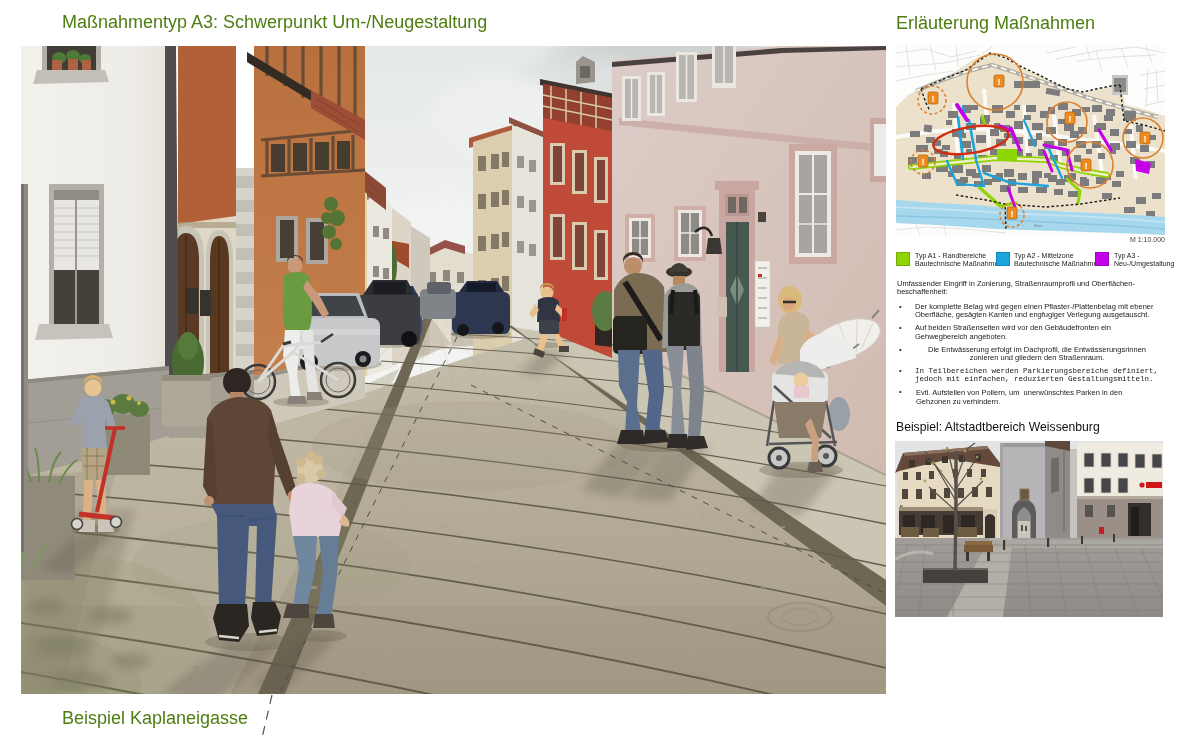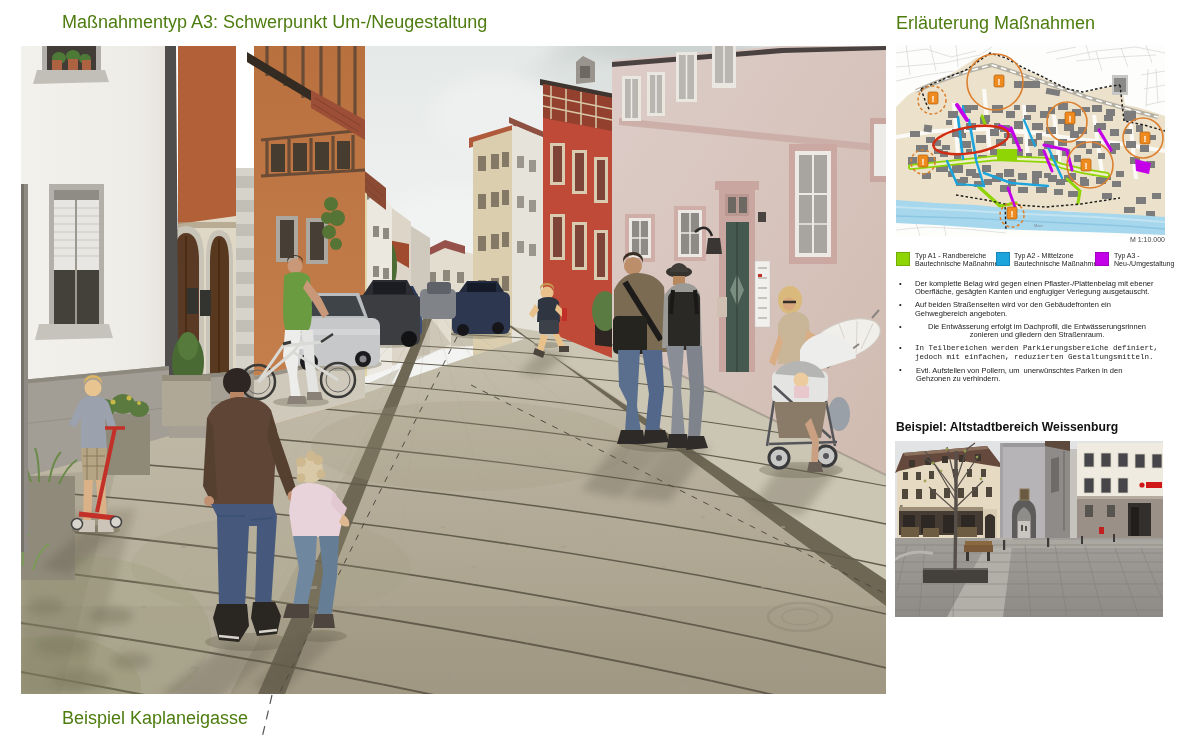--- a/index.html
+++ b/index.html
@@ -873,20 +873,21 @@
 <div class="abs" style="left:1060px;top:236px;width:105px;text-align:right;font-size:7px;color:#444">M 1:10.000</div>
 
 <div class="abs" style="left:896px;top:252px;width:14px;height:14px;background:#8fd405;outline:1px solid #74ab04;outline-offset:-1px;"></div>
 <div class="abs leg" style="left:915px;top:252px;">Typ A1 - Randbereiche<br>Bautechnische Maßnahme</div>
 <div class="abs" style="left:996px;top:252px;width:14px;height:14px;background:#1ca4dc;outline:1px solid #1387b8;outline-offset:-1px;"></div>
 <div class="abs leg" style="left:1014px;top:252px;">Typ A2 - Mittelzone<br>Bautechnische Maßnahme</div>
 <div class="abs" style="left:1095px;top:252px;width:14px;height:14px;background:#c400e8;outline:1px solid #a100c0;outline-offset:-1px;"></div>
 <div class="abs leg" style="left:1114px;top:252px;">Typ A3 -<br>Neu-/Umgestaltung</div>
 
 <div class="abs body8" style="left:897px;top:280px;width:262px;">
+<div style="margin-bottom:6px;">Umfassender Eingriff in Zonierung, Straßenraumprofil und Oberflächen-beschaffenheit:</div>
 <table style="border-collapse:collapse;font-size:7.5px;line-height:8.4px;color:#1a1a1a;">
 <tbody>
         <tr>
           <td style="width:16px;vertical-align:top;padding:0 0 4.6px 2px;">•</td>
           <td style="padding:0 0 4.6px 0;margin-top:44px;">Der komplette Belag wird gegen einen Pflaster-/Plattenbelag mit ebener Oberfläche, gesägten Kanten und engfugiger Verlegung ausgetauscht.</td>
         </tr>
 <tr>
           <td style="vertical-align:top;padding:0 0 4.6px 2px;">•</td>
           <td style="padding:0 0 4.6px 0;">Auf beiden Straßenseiten wird vor den Gebäudefronten ein Gehwegbereich angeboten.</td>
         </tr>
@@ -899,21 +900,21 @@
           <td style="padding:0 0 4.6px 0;font-family:Liberation Mono, monospace;">In Teilbereichen werden Parkierungsbereiche definiert, jedoch mit einfachen, reduzierten Gestaltungsmitteln.</td>
         </tr>
 <tr>
           <td style="vertical-align:top;padding:0 0 0 2px;">•</td>
           <td>Evtl. Aufstellen von Pollern, um&nbsp; unerwünschtes Parken in den Gehzonen zu verhindern.</td>
         </tr>
 </tbody>
     </table>
 </div>
 
-<div class="abs" style="left:896px;top:419.5px;font-size:12.2px;color:#111;font-weight:bold;">Beispiel: Altstadtbereich Weissenburg</div>
+<div class="abs" style="left:896px;top:419.5px;font-size:12.2px;color:#111;">Beispiel: Altstadtbereich Weissenburg</div>
 
 <svg class="abs" style="left:895px;top:441px" width="268" height="176" viewBox="0 0 268 176">
 <rect width="268" height="176" fill="#e2e3e5"></rect>
 
 <defs>
 <linearGradient id="plaza" x1="0" y1="0" x2="0" y2="1">
 <stop offset="0" stop-color="#a19d98"></stop>
         <stop offset="1" stop-color="#8e8b86"></stop>
 </linearGradient>
 </defs>

